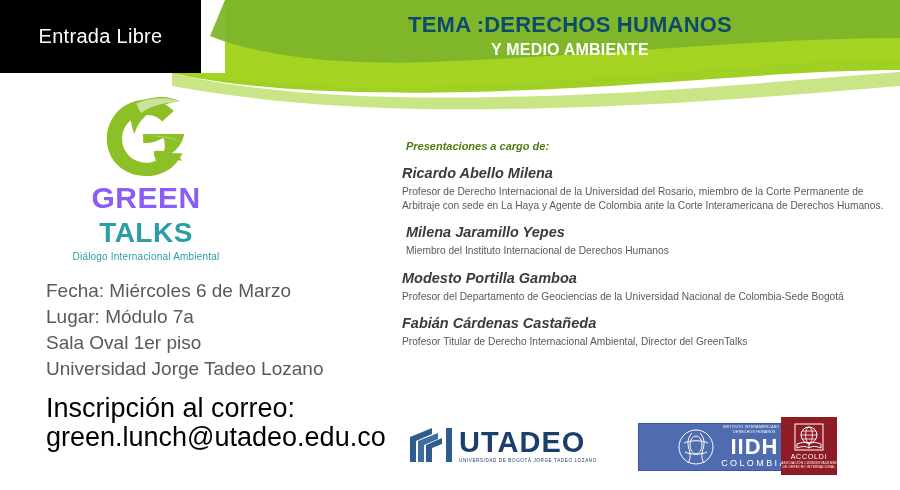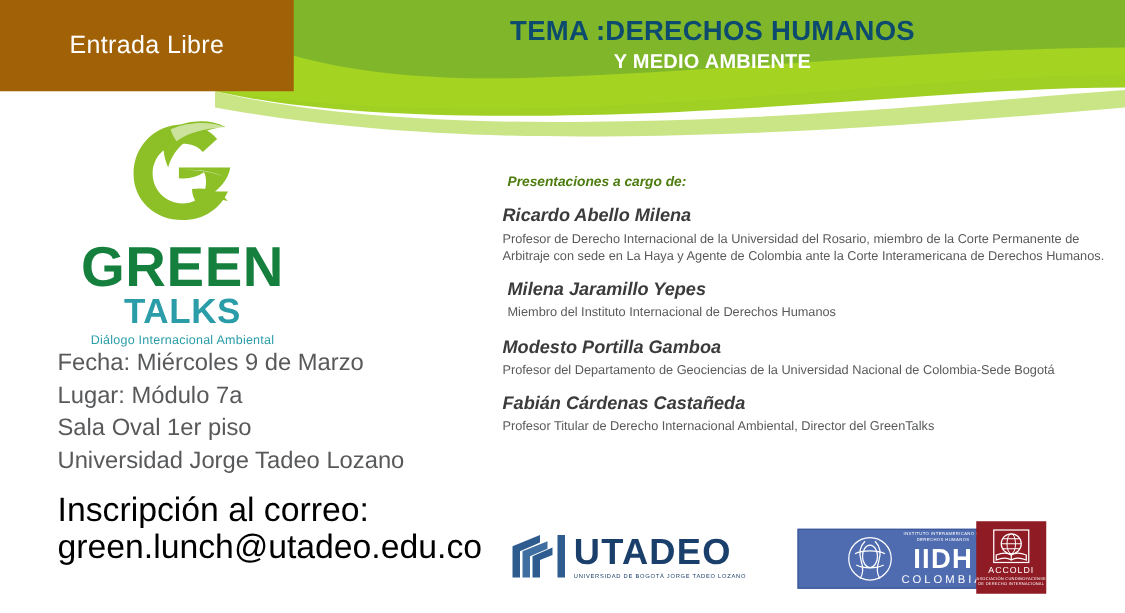--- a/index.html
+++ b/index.html
@@ -28,23 +28,23 @@
     width: 900px;
     height: 110px;
     overflow: hidden;
     pointer-events: none;
   }
   .header-wave svg { display: block; }
 
   .entrada-box {
     position: absolute;
     left: 0; top: 0;
-    width: 235px;
+    width: 201px;
     height: 73px;
-    background: #a16207;
+    background: #000000;
     display: flex;
     align-items: center;
     justify-content: center;
     z-index: 4;
   }
   .entrada-text {
     color: #ffffff;
     font-size: 20px;
     font-weight: 400;
     letter-spacing: .3px;
@@ -89,26 +89,26 @@
     width: 200px;
     text-align: center;
   }
   .logo-mark {
     width: 96px;
     height: 86px;
     margin: 0 auto;
     display: block;
   }
   .logo-green {
-    font-size: 45px;
-    font-weight: bold;
-    color: #15803d;
+    font-size: 30px;
+    font-weight: bold;
+    color: #8b5cf6;
     letter-spacing: .5px;
     line-height: 36px;
-    margin-top: 18px;
+    margin-top: 2px;
   }
   .logo-talks {
     font-size: 28px;
     font-weight: bold;
     color: #2a9da8;
     letter-spacing: .5px;
     line-height: 34px;
   }
   .logo-tag {
     font-size: 10px;
@@ -303,21 +303,21 @@
         <path d="M52,46 C64,46 76,48 86,52 C78,48 66,45 52,46 Z" fill="#ffffff" opacity="0.5"></path>
 
         <path d="M58,62 C70,60 82,64 88,72 C80,70 71,71 64,76 C60,72 58,67 58,62 Z" fill="#8cc026"></path>
       </svg>
       <div class="logo-green">GREEN</div>
       <div class="logo-talks">TALKS</div>
       <div class="logo-tag">Diálogo Internacional Ambiental</div>
     </div>
 
     <div class="info-block">
-      <div class="info-line">Fecha: Miércoles 9 de Marzo</div>
+      <div class="info-line">Fecha: Miércoles 6 de Marzo</div>
       <div class="info-line">Lugar: Módulo 7a</div>
       <div class="info-line">Sala Oval 1er piso</div>
       <div class="info-line">Universidad Jorge Tadeo Lozano</div>
     </div>
 
     <div class="signup-block">
       <div class="signup-line">Inscripción al correo:</div>
       <div class="signup-line">green.lunch@utadeo.edu.co</div>
     </div>
   </div>

